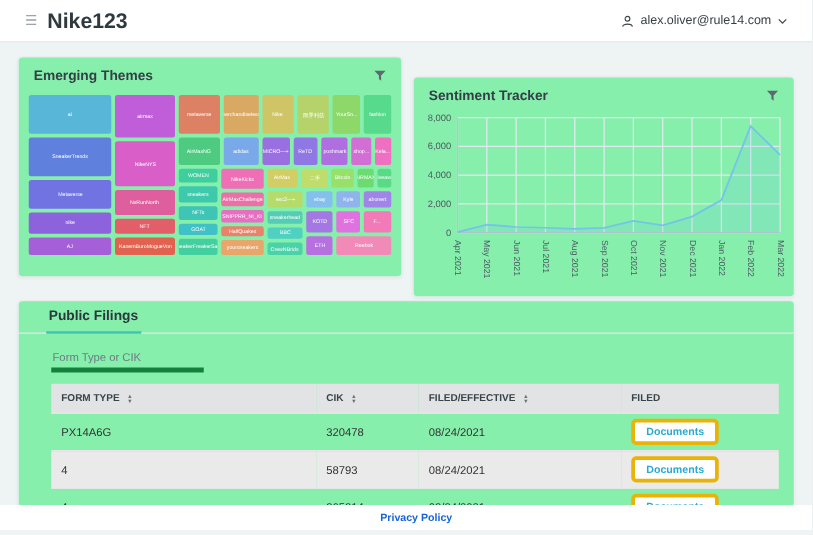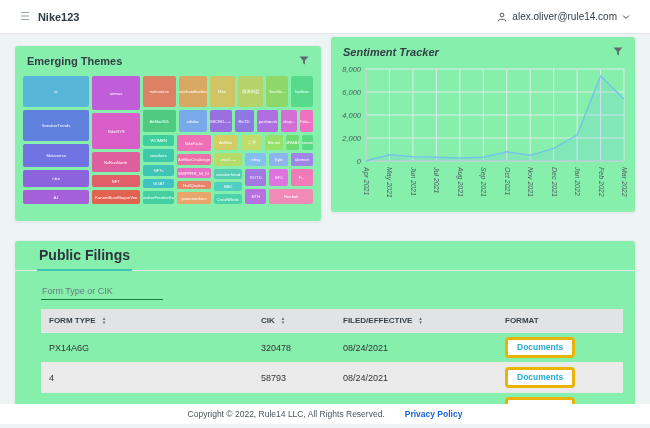--- a/index.html
+++ b/index.html
@@ -2,49 +2,49 @@
 <html><head>
 <meta charset="utf-8">
 <style>
   html,body{margin:0;padding:0;background:#e9eef0;font-family:"Liberation Sans",sans-serif;}
   .stage{position:relative;width:650px;height:428px;background:#eef3f4;overflow:hidden;}
 
   
   .topbar{position:absolute;left:0;top:0;width:650px;height:34px;background:#fff;border-bottom:1px solid #e2e6e8;box-sizing:border-box;display:flex;align-items:center;justify-content:space-between;padding:0 20px;}
   .brand{display:flex;align-items:center;gap:8px;}
   .menu-glyph{color:#9aa4ab;font-size:11px;cursor:pointer;}
-  .brand-name{font-size:11px;font-weight:bold;color:#2e3940;}
+  .brand-name{font-size:17px;font-weight:bold;color:#2e3940;}
   .user{display:flex;align-items:center;gap:5px;cursor:pointer;}
   .user-email{font-size:10px;color:#343f47;}
 
   
   .card{position:absolute;background:#86efac;border:1px solid #e8eced;border-radius:4px;box-shadow:0 1px 2px rgba(30,50,70,.05);box-sizing:border-box;}
   .card-head{display:flex;justify-content:space-between;align-items:center;padding:9px 12px 5px 12px;}
   .card-title{font-size:11px;font-weight:bold;color:#333e46;}
   .funnel{cursor:pointer;}
 
   #themes-card{left:14px;top:45px;width:308px;height:177px;}
-  #sentiment-card{left:330px;top:36px;width:306px;height:177px;font-style:italic;}
+  #sentiment-card{left:330px;top:61px;width:306px;height:177px;}
   #legal-card{left:14px;top:240px;width:622px;height:166px;}
 
   
   .treemap{position:absolute;left:8px;top:30px;width:292px;height:130px;}
   .tile{position:absolute;border-radius:2px;display:flex;align-items:center;justify-content:center;overflow:hidden;cursor:pointer;}
   .tile span{color:#fff;font-size:10px;transform:scale(.42);white-space:nowrap;}
 
   
   .chart-wrap{position:absolute;left:5px;top:26px;}
 
   
   .legal-title{padding:10px 22px 3px 22px;font-size:10.5px;font-weight:bold;color:#333e46;}
   .tabs{display:flex;gap:28px;padding:0 22px;border-bottom:1px solid #e3e7e9;}
-  .tab{font-size:14px;color:#5f6e78;padding:6px 2px 6px 2px;cursor:pointer;border-bottom:2px solid transparent;margin-bottom:-1px;}
+  .tab{font-size:11px;color:#5f6e78;padding:6px 2px 6px 2px;cursor:pointer;border-bottom:2px solid transparent;margin-bottom:-1px;}
   .tab.active{color:#2c363d;font-weight:bold;border-bottom-color:#3fc4b1;}
   .filter-row{padding:9px 26px 7px 26px;}
-  .cik-input{border:none;border-bottom:1px solid #15803d;background:transparent;font-size:9px;width:120px;padding:3px 1px;color:#333;outline:none;font-family:"Liberation Sans",sans-serif;}
+  .cik-input{border:none;border-bottom:4px solid #15803d;background:transparent;font-size:9px;width:120px;padding:3px 1px;color:#333;outline:none;font-family:"Liberation Sans",sans-serif;}
   .cik-input::placeholder{color:#6d7a83;}
   .legal-table{border-collapse:collapse;table-layout:fixed;width:582px;margin-left:26px;margin-top:2px;}
   .legal-table th{background:#e1e3e4;text-align:left;font-size:8px;color:#39434a;padding:7px 8px;font-weight:bold;cursor:pointer;}
   .legal-table td{font-size:9px;color:#333;padding:4px 8px;border-top:1px solid #e7e7e7;}
   .legal-table tr.zebra td{background:#eaeaea;}
   .sort{display:inline-flex;flex-direction:column;margin-left:6px;vertical-align:middle;font-size:4.6px;line-height:3.4px;color:#68727a;}
   .doc-btn{display:inline-block;border:3px solid #eab308;color:#2aa9d2;background:#fff;border-radius:4px;padding:2px 9px 3px 9px;font-size:8.5px;font-weight:bold;cursor:pointer;}
 
   
   .footer{position:absolute;left:0;top:404px;width:650px;height:20px;background:#fff;display:flex;align-items:center;justify-content:center;gap:4px;font-size:8.5px;color:#4b555c;}
@@ -303,21 +303,21 @@
                 <span>▼</span>
               </span></th>
             <th>CIK<span class="sort">
                 <span>▲</span>
                 <span>▼</span>
               </span></th>
             <th>FILED/EFFECTIVE<span class="sort">
                 <span>▲</span>
                 <span>▼</span>
               </span></th>
-            <th>FORMAT</th>
+            <th>FILED</th>
           </tr>
         </thead>
       <tbody id="filings-tbody">
           <tr>
             <td>PX14A6G</td>
             <td>320478</td>
             <td>08/24/2021</td>
             <td><span class="doc-btn">Documents</span></td>
           </tr>
           <tr class="zebra">
@@ -330,17 +330,16 @@
             <td>4</td>
             <td>365214</td>
             <td>08/24/2021</td>
             <td><span class="doc-btn">Documents</span></td>
           </tr>
         </tbody>
     </table>
   </div>
 
   <div class="footer">
-    <span>Copyright © 2022, Rule14 LLC, All Rights Reserved.</span>
     <a>Privacy Policy</a>
   </div>
 
 </div>
 
 </body></html>

